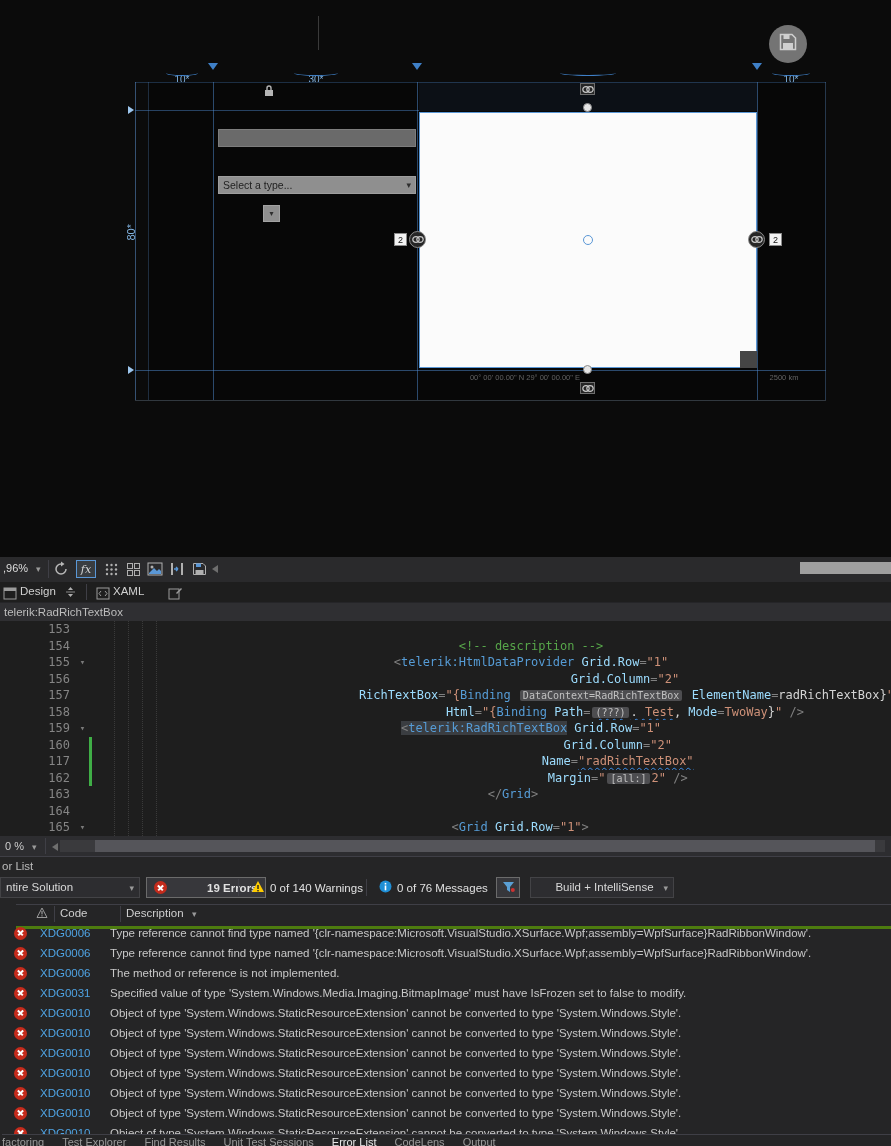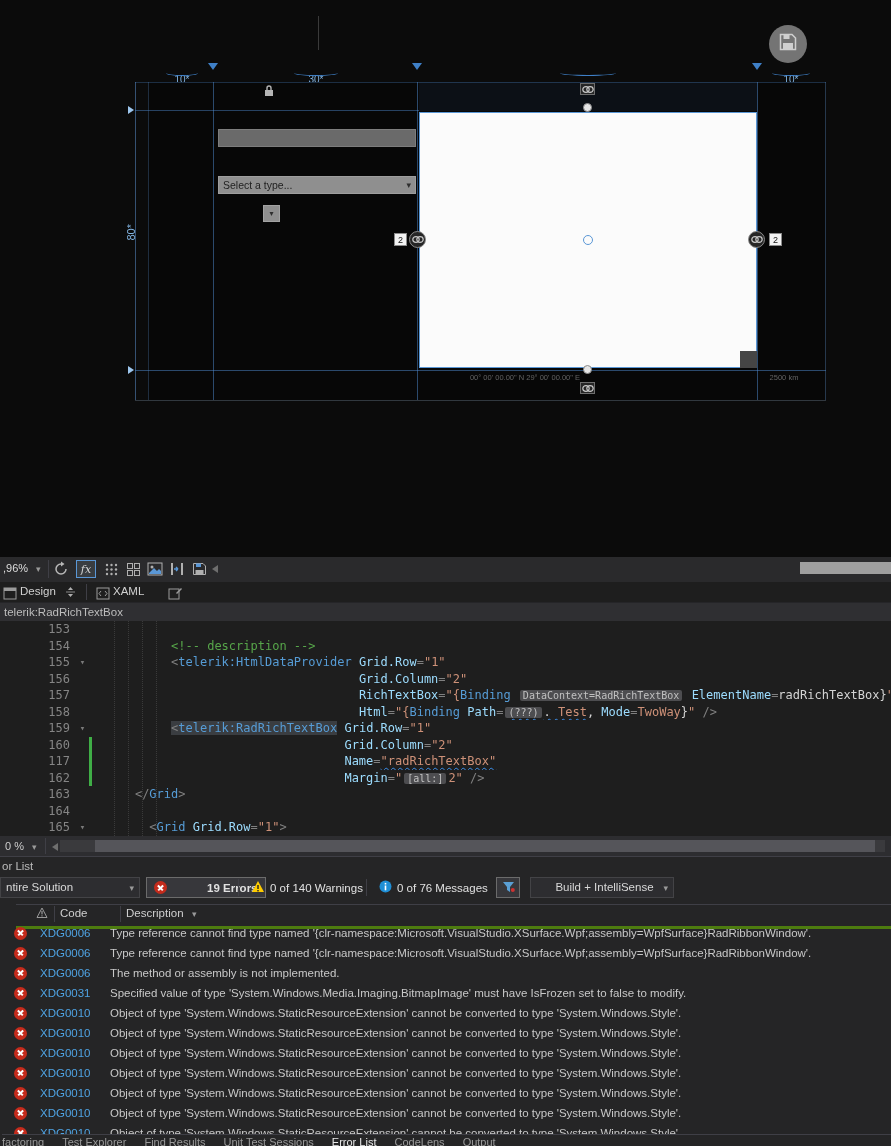--- a/index.html
+++ b/index.html
@@ -49,21 +49,21 @@
   .crumb span{position:absolute;left:4px;top:3px;font-size:11.5px;color:#bdbdbd;}
 
   
   .editor{position:absolute;left:0;top:621px;width:891px;height:215px;background:#1e1e1e;overflow:hidden;}
   .iguide{position:absolute;top:0;height:100%;border-left:1px dotted #3a3a3a;z-index:0;}
   .cl{display:flex;height:16.5px;line-height:16.5px;font-family:"DejaVu Sans Mono",monospace;font-size:12px;position:relative;z-index:1;}
   .ln{width:70px;text-align:right;padding-right:6px;color:#858585;flex:none;}
   .fold{width:13px;flex:none;text-align:center;font-size:9px;color:#7a7a7a;}
   .chg{width:3px;flex:none;margin-right:5px;}
   .chg.on{background:#3fae46;}
-  .codetext{flex:1;white-space:pre;overflow:hidden;padding-left:9px;}
+  .codetext{flex:1;white-space:pre;overflow:hidden;padding-left:9px;text-align:center;}
   .tok{white-space:pre;}
   .t-plain{color:#d4d4d4;}
   .t-tag{color:#569cd6;}
   .t-attr{color:#9cdcfe;}
   .t-val{color:#ce9178;}
   .t-delim{color:#808080;}
   .t-comment{color:#57a64a;}
   .t-adorn{background:#4d4d50;color:#c0c0c0;font-size:10px;padding:0 3px;border-radius:2px;margin:0 2px;}
   .t-hl{background:#3a3d41;}
   .t-sq{text-decoration-line:underline;text-decoration-style:wavy;text-decoration-color:#3b8eea;text-decoration-thickness:1px;text-underline-offset:2px;}
@@ -457,21 +457,21 @@
           <span class="edesc">Type reference cannot find type named '{clr-namespace:Microsoft.VisualStudio.XSurface.Wpf;assembly=WpfSurface}RadRibbonWindow'.</span>
         </div>
         <div class="erow">
           <span class="eicon"></span>
           <span class="ecode">XDG0006</span>
           <span class="edesc">Type reference cannot find type named '{clr-namespace:Microsoft.VisualStudio.XSurface.Wpf;assembly=WpfSurface}RadRibbonWindow'.</span>
         </div>
         <div class="erow">
           <span class="eicon"></span>
           <span class="ecode">XDG0006</span>
-          <span class="edesc">The method or assembly is not implemented.</span>
+          <span class="edesc">The method or reference is not implemented.</span>
         </div>
         <div class="erow">
           <span class="eicon"></span>
           <span class="ecode">XDG0031</span>
           <span class="edesc">Specified value of type 'System.Windows.Media.Imaging.BitmapImage' must have IsFrozen set to false to modify.</span>
         </div>
         <div class="erow">
           <span class="eicon"></span>
           <span class="ecode">XDG0010</span>
           <span class="edesc">Object of type 'System.Windows.StaticResourceExtension' cannot be converted to type 'System.Windows.Style'.</span>

